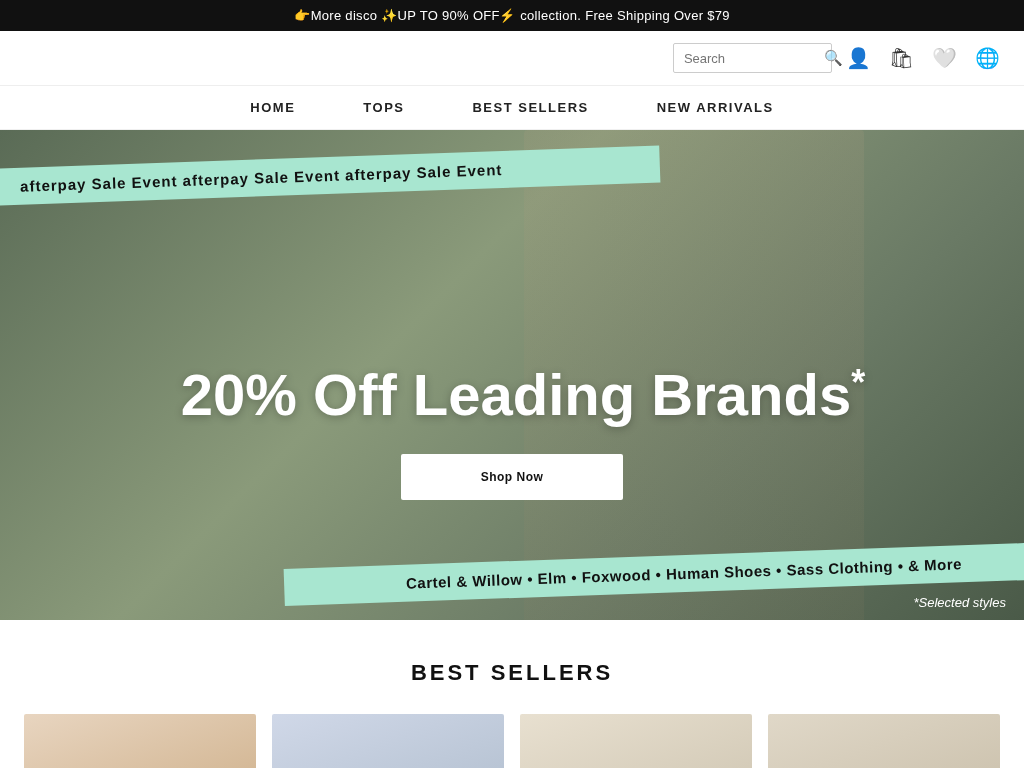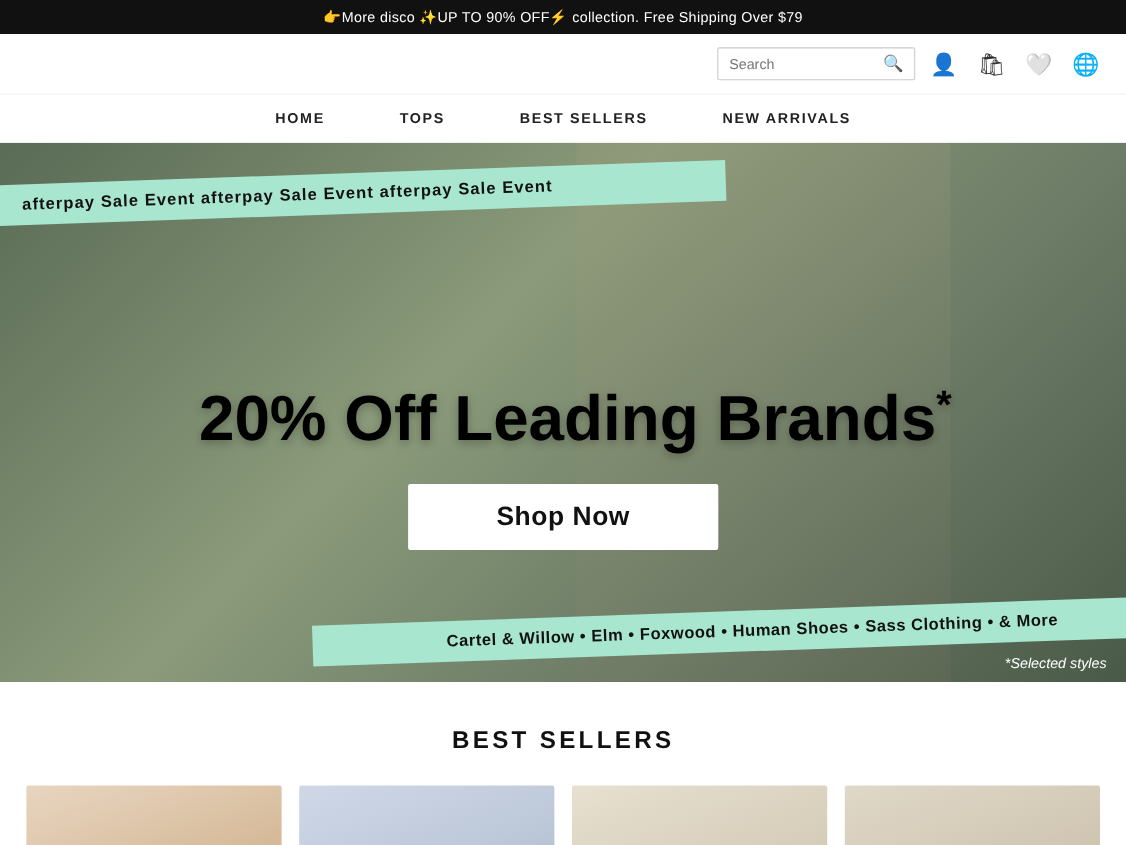--- a/index.html
+++ b/index.html
@@ -30,21 +30,21 @@
       letter-spacing: 1px;
       color: #111;
       flex: 1;
     }
     .header-search {
       display: flex;
       align-items: center;
       border: 1px solid #ccc;
       border-radius: 2px;
       padding: 5px 10px;
-      width: 180px;
+      width: 159px;
     }
     .header-search input {
       border: none;
       outline: none;
       font-size: 13px;
       width: 140px;
       color: #333;
     }
     .header-search-icon {
       color: #555;
@@ -137,36 +137,36 @@
       position: absolute;
       left: 0;
       right: 0;
       bottom: 120px;
       text-align: center;
       z-index: 5;
     }
     .hero-headline {
       font-size: 58px;
       font-weight: 700;
-      color: #000000;
+      color: #ffffff;
       text-shadow: 0 2px 8px rgba(0,0,0,0.25);
       line-height: 1.05;
       margin-bottom: 28px;
       margin-left: 22px;
     }
     .hero-headline sup {
       font-size: 36px;
       vertical-align: super;
     }
     .hero-cta-btn {
       background: #fff;
       color: #111;
       border: none;
       padding: 16px 80px;
-      font-size: 24px;
+      font-size: 12px;
       font-weight: 600;
       cursor: pointer;
       letter-spacing: 0.5px;
       border-radius: 2px;
     }
 
     
     .brands-banner {
       position: absolute;
       bottom: 28px;

